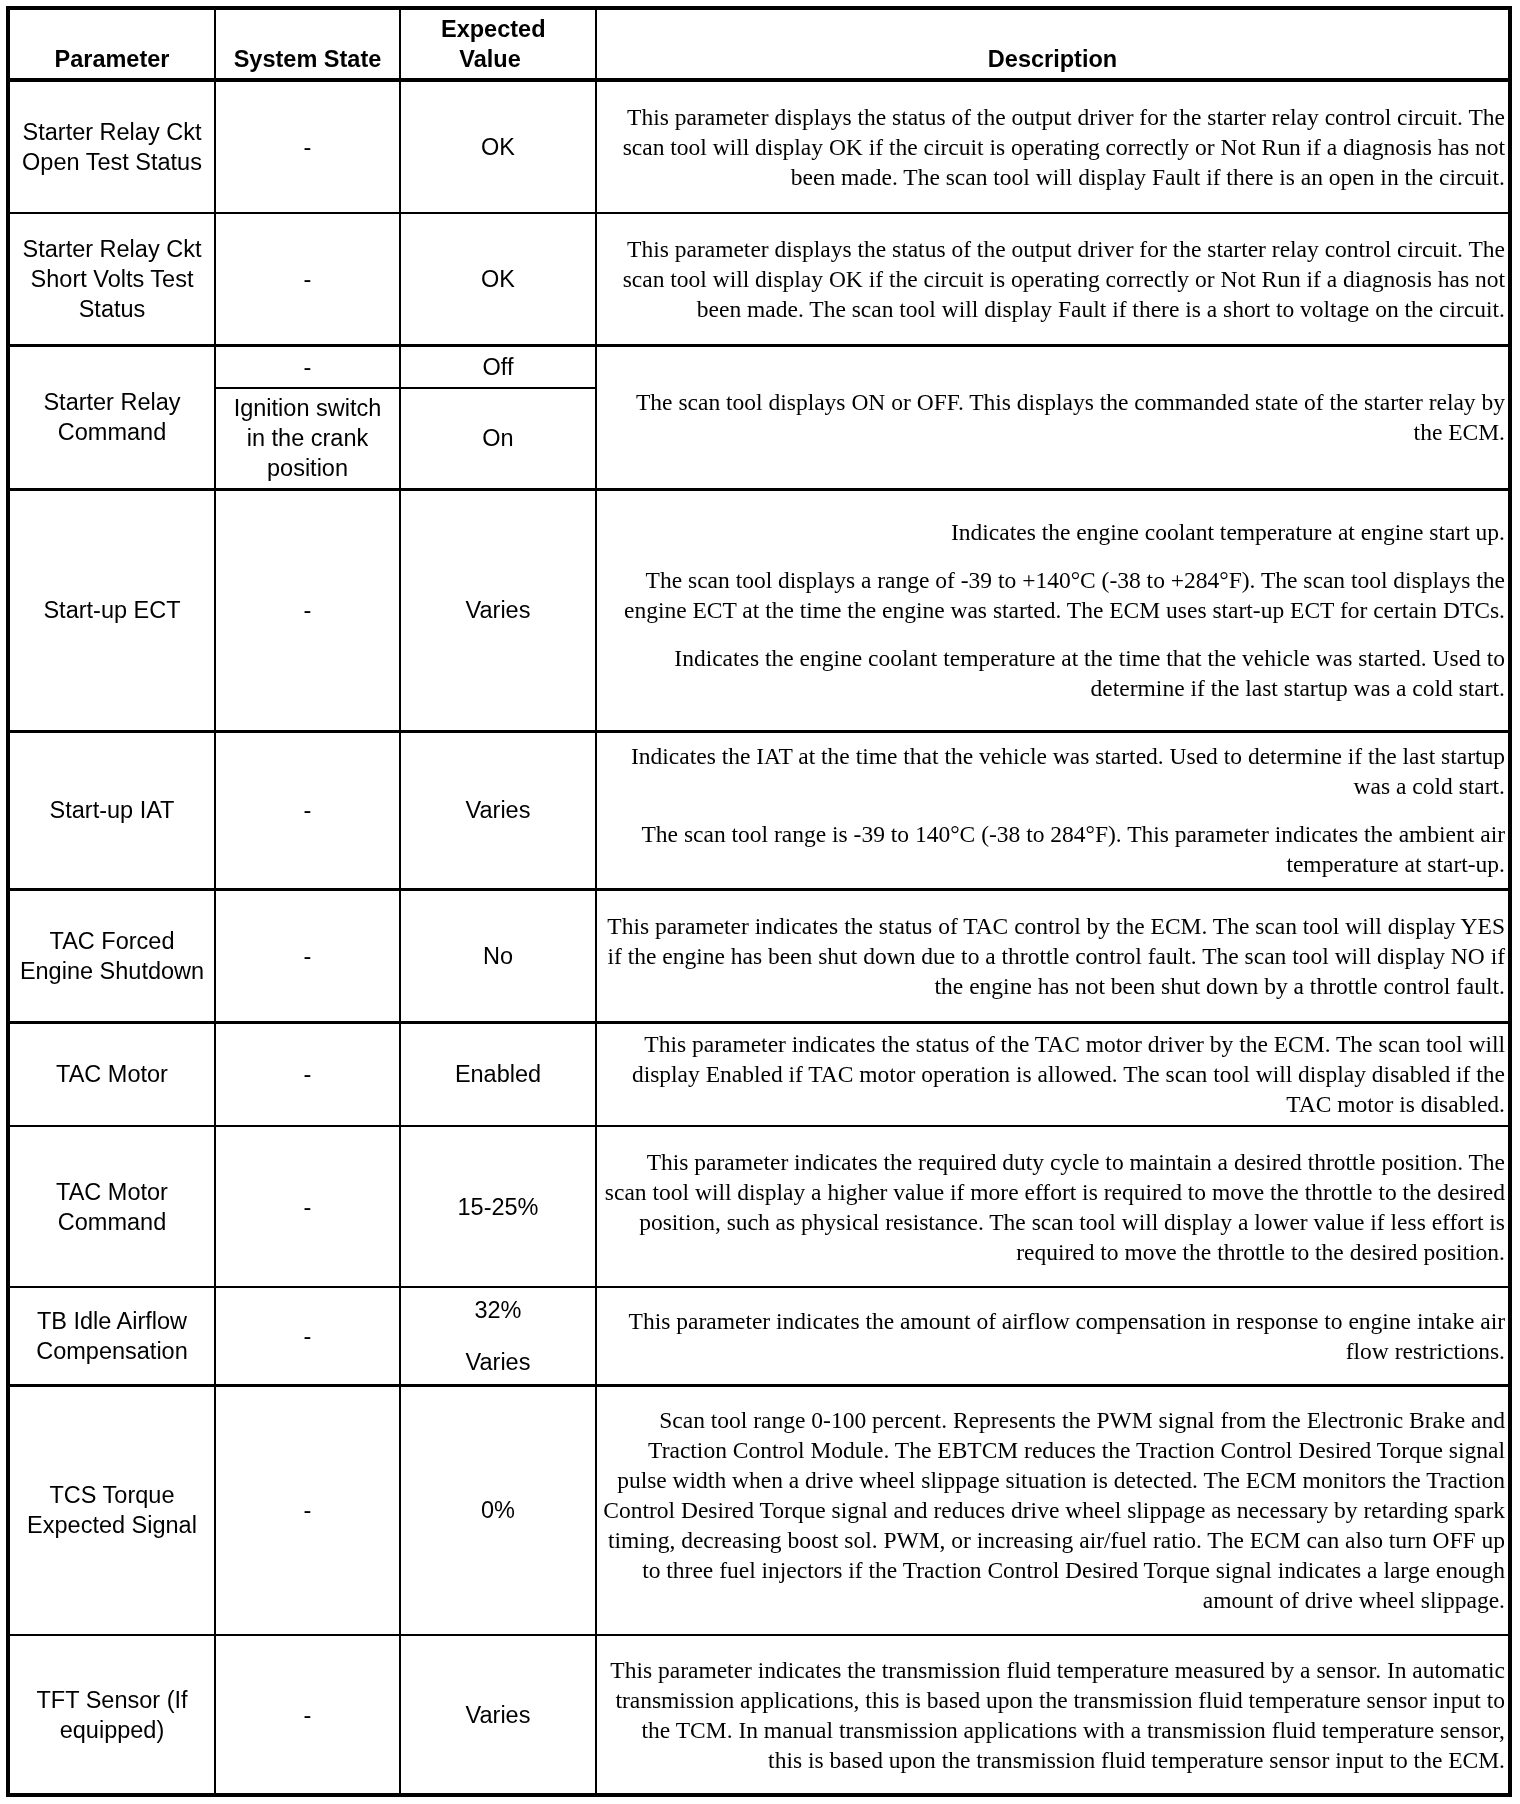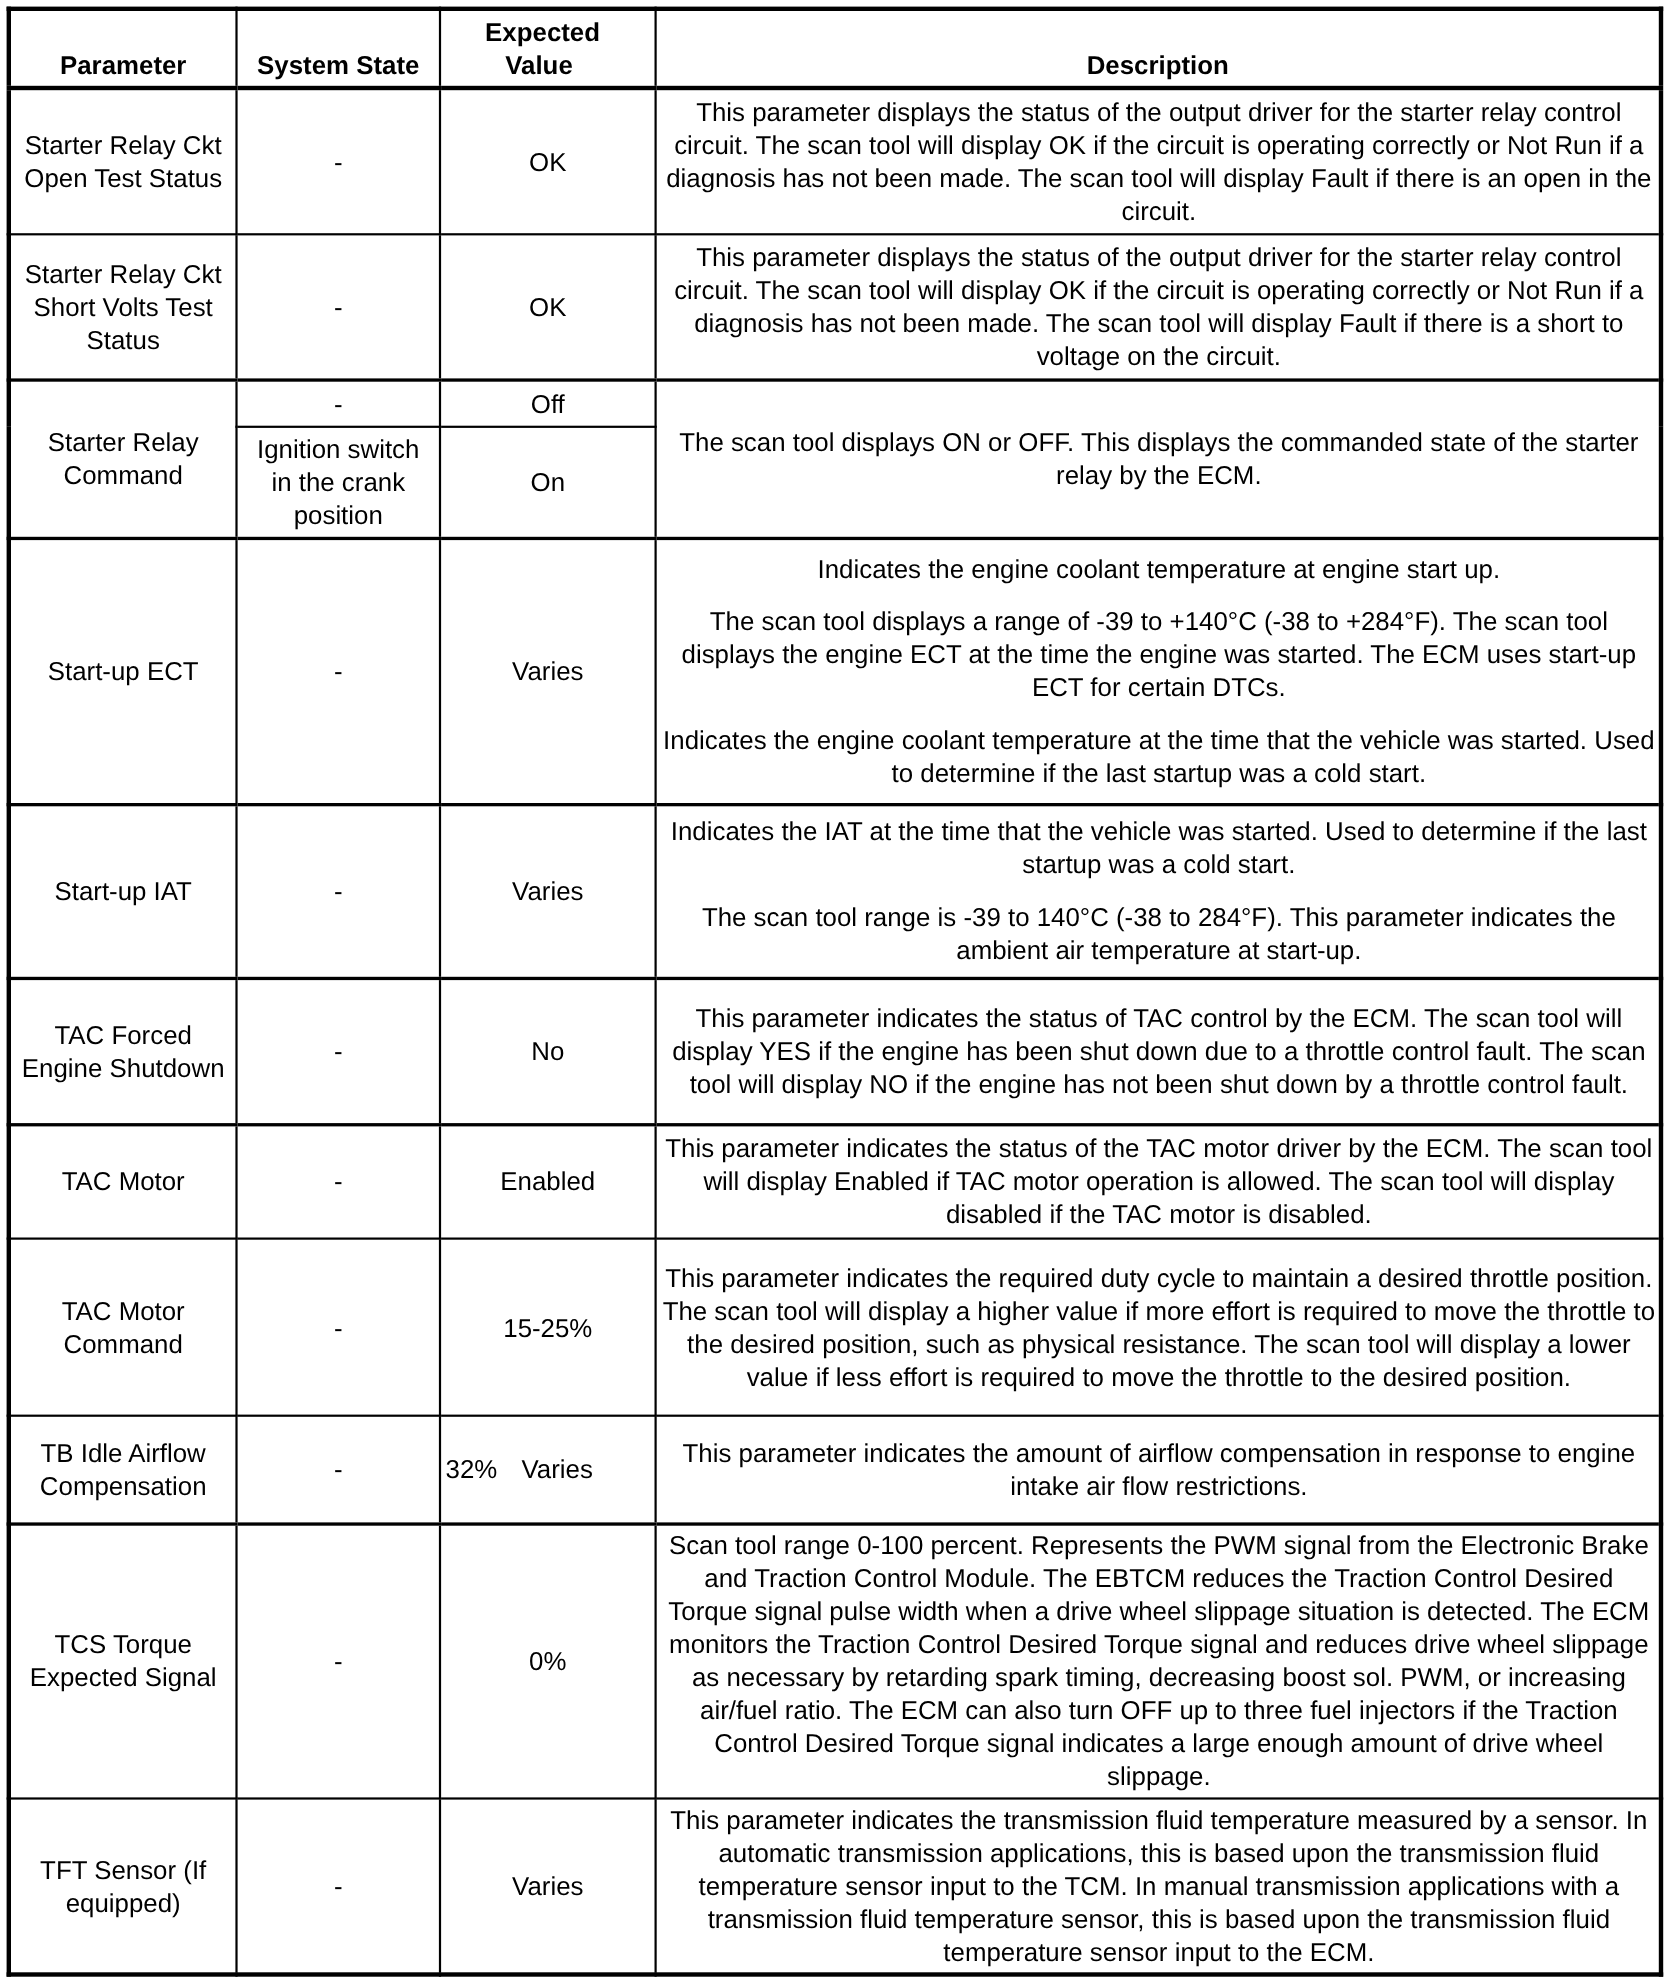--- a/index.html
+++ b/index.html
@@ -24,25 +24,25 @@
   .tbl th {
     font-weight: bold;
     text-align: center;
     vertical-align: bottom;
     padding-bottom: 4px;
     line-height: 30px;
     border-bottom: 4px solid #000;
   }
   .tbl td.param { text-align: center; padding-left: 4px; }
   .tbl td.state, .tbl td.value { text-align: center; }
-  .tbl td.desc { text-align: center; padding-left: 5px; padding-right: 3px; }
+  .tbl td.desc { text-align: right; padding-left: 5px; padding-right: 3px; font-family: Liberation Serif, serif; }
   .desc p { margin: 0; }
   .desc p + p { margin-top: 18px; }
   .thick-top td { border-top-width: 3px; }
-  .value .stack { display: flex; gap: 22px; align-items: center; }
+  .value .stack { display: flex; flex-direction: column; gap: 22px; align-items: center; }
 </style>
 </head>
 <body>
 
 <table class="tbl">
   <colgroup>
     <col style="width:207px">
     <col style="width:185px">
     <col style="width:196px">
     <col style="width:914px">

